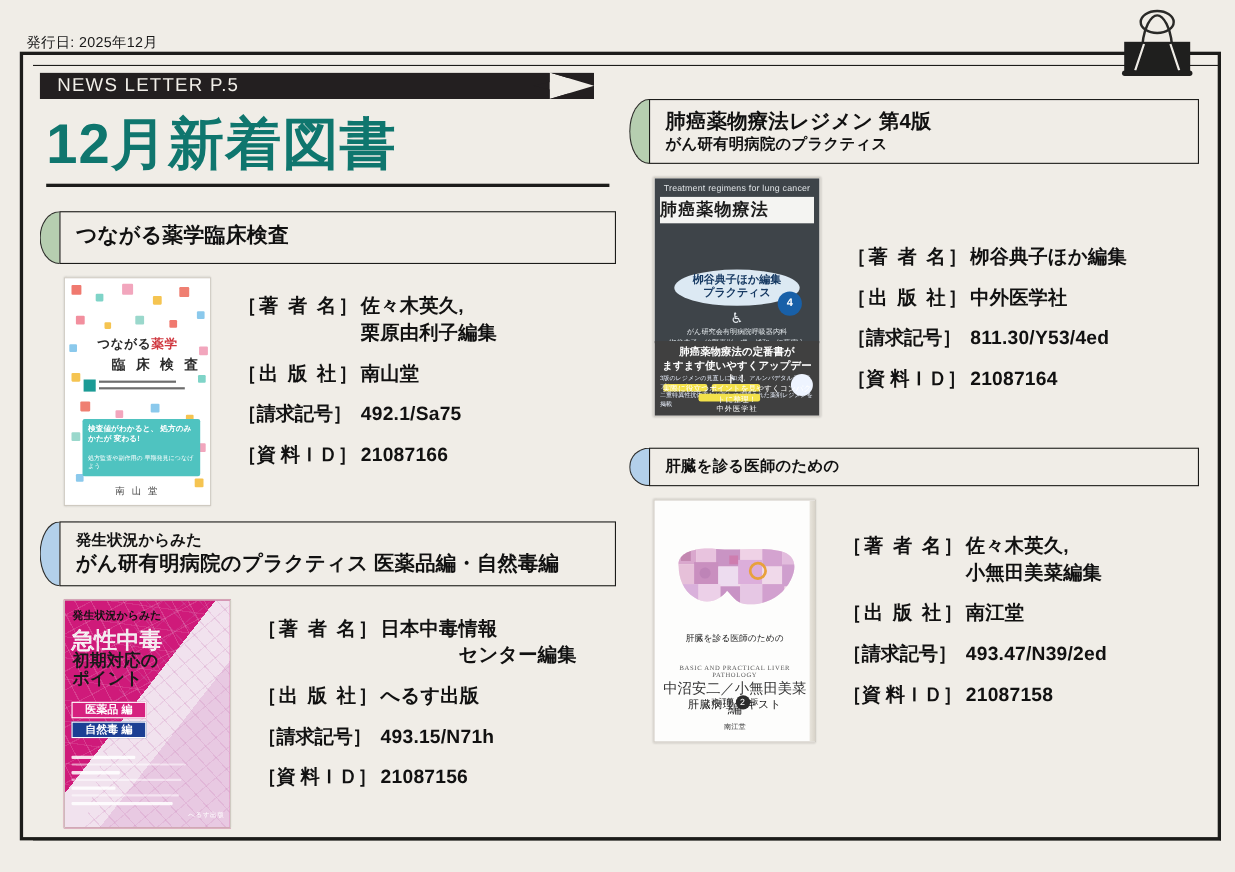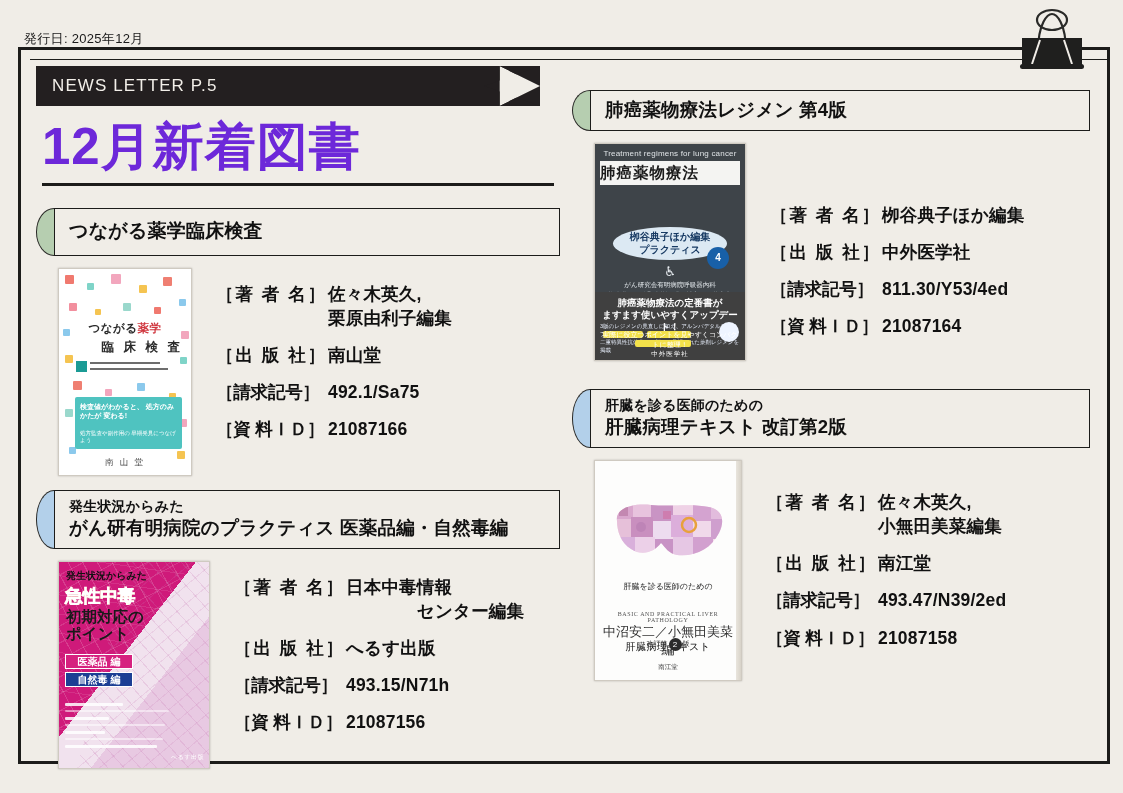--- a/index.html
+++ b/index.html
@@ -64,21 +64,21 @@
     width: 1123px; height: 793px;
     z-index: 20;
   }
 
   .col-left  { position: absolute; left: 36px;  top: 66px; width: 524px; }
   .col-right { position: absolute; left: 572px; top: 90px; width: 518px; }
 
   
   .ribbon {
     position: relative;
-    height: 40px;
+    height: 24px;
     background: #231f20;
     display: flex;
     align-items: center;
     padding-left: 16px;
     width: 504px;
     clip-path: polygon(0 0, 100% 0, 100% 100%, 92% 100%, 100% 50%, 92% 0, 92% 100%, 0 100%);
   }
   .ribbon-inner {
     position: absolute;
     inset: 0;
@@ -91,21 +91,21 @@
     color: #f2efe9;
     font-size: 17px;
     letter-spacing: 1.1px;
     font-weight: 400;
   }
 
   
   .main-title {
     font-size: 51px;
     font-weight: bold;
-    color: #6d28d9;
+    color: #0f766e;
     letter-spacing: 1px;
     line-height: 1.12;
     margin-top: 12px;
     margin-left: 6px;
   }
   .title-rule {
     height: 3px;
     background: #1c1c1a;
     margin-top: 8px;
     margin-left: 6px;
@@ -225,21 +225,21 @@
         repeating-linear-gradient(-28deg, rgba(255,255,255,0.13) 0 1px, transparent 1px 15px),
         repeating-linear-gradient(8deg, rgba(255,255,255,0.10) 0 1px, transparent 1px 19px);
   }
   .c2 .diag { position:absolute; inset:0;
       background: linear-gradient(128deg, transparent 0 44%, #f1e2ee 44% 62%, #e8c9e2 62% 100%); }
   .c2 .diag2 { position:absolute; inset:0;
       background-image: repeating-linear-gradient(48deg, rgba(200,120,180,0.22) 0 1px, transparent 1px 12px),
                         repeating-linear-gradient(-40deg, rgba(200,120,180,0.18) 0 1px, transparent 1px 14px);
       clip-path: polygon(46% 0, 100% 0, 100% 100%, 12% 100%); }
   .c2 .hd { position:absolute; left:7px; top:7px; font-size:10px; font-weight:bold; color:#111; }
-  .c2 .big { position:absolute; left:6px; top:22px; font-size:18px; font-weight:bold; color:#fde047;
+  .c2 .big { position:absolute; left:6px; top:22px; font-size:21px; font-weight:normal; color:#e5e5e5;
              -webkit-text-stroke:0.6px #fff; letter-spacing:-0.5px; }
   .c2 .mid { position:absolute; left:7px; top:46px; font-size:15.5px; font-weight:bold; color:#1a1a1a; line-height:1.12;}
   .c2 .tagA { position:absolute; left:6px; top:92px; width:68px; height:15px; background:#d6217f;
               border:1px solid #fff; color:#fff; font-size:10px; font-weight:bold; text-align:center; line-height:14px;}
   .c2 .tagB { position:absolute; left:6px; top:110px; width:68px; height:15px; background:#1c3f94;
               border:1px solid #fff; color:#fff; font-size:10px; font-weight:bold; text-align:center; line-height:14px;}
   .c2 .credits { position:absolute; left:6px; bottom:16px; width:116px; }
   .c2 .credits .cl { height:3px; background:rgba(255,255,255,0.85); margin-bottom:4px; border-radius:1px;}
   .c2 .credits .cs { height:2px; background:rgba(255,255,255,0.5); margin-bottom:5px; border-radius:1px;}
   .c2 .pub2 { position:absolute; right:5px; bottom:6px; font-size:6px; color:#fff; letter-spacing:0.5px;}
@@ -447,20 +447,21 @@
     </div>
   </div>
 
   <div class="col-right">
 
     <div class="entry">
       <div class="entry-head">
         <div class="tab-half" style="background:#b6ceb0;"></div>
         <div class="head-box">
           <div class="head-main">肺癌薬物療法レジメン 第4版</div>
+          <div class="head-sub" style="font-weight:bold;">がん研有明病院のプラクティス</div>
         </div>
       </div>
       <div class="entry-body">
         <div class="cover-wrap">
           <div class="cover c3">
             <div class="top"></div>
             <div class="eng">Treatment regimens for lung cancer</div>
             <div class="wb">
                 <span>肺癌薬物療法</span>
               </div>
@@ -504,21 +505,20 @@
           </div>
         </div>
       </div>
     </div>
 
     <div class="entry" style="margin-top:28px;">
       <div class="entry-head">
         <div class="tab-half" style="background:#b3d0ea;"></div>
         <div class="head-box">
           <div class="head-sub">肝臓を診る医師のための</div>
-          <div class="head-main">肝臓病理テキスト 改訂第2版</div>
         </div>
       </div>
       <div class="entry-body">
         <div class="cover-wrap">
           <div class="cover c4">
             <div class="spine"></div>
             <svg class="liver" viewBox="0 0 116 72">
               <defs>
                 <clipPath id="lvclip">
                   <path d="M6 22 C4 10, 20 4, 40 6 C62 8, 80 4, 98 8 C112 11, 114 22, 108 34

